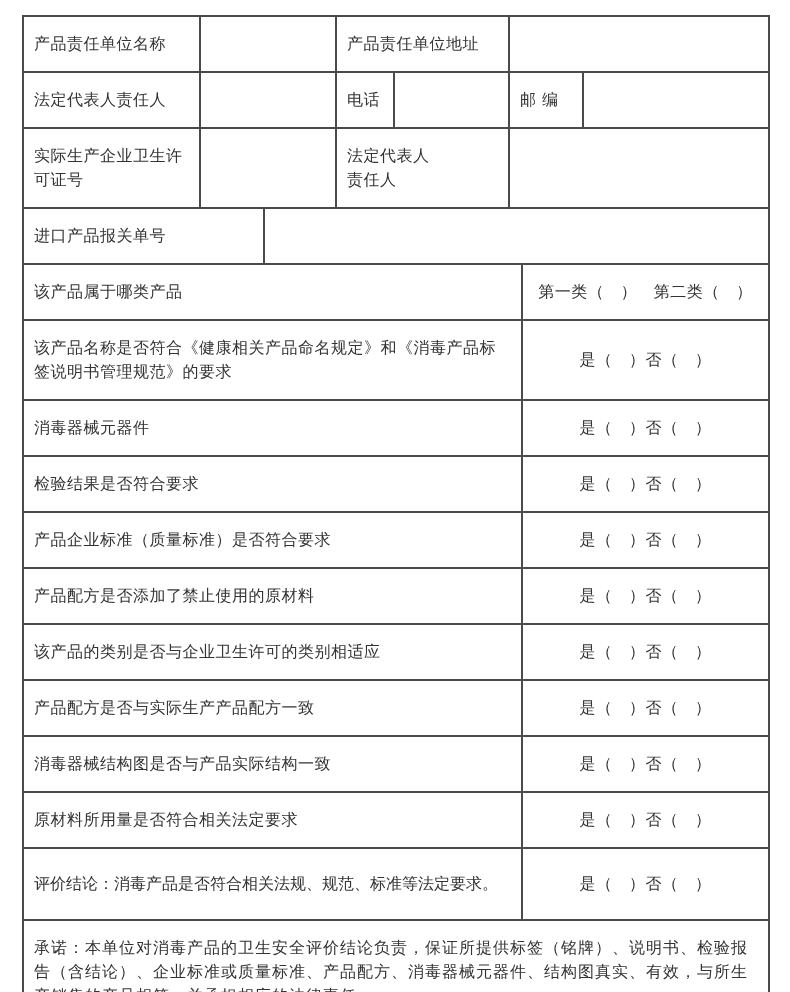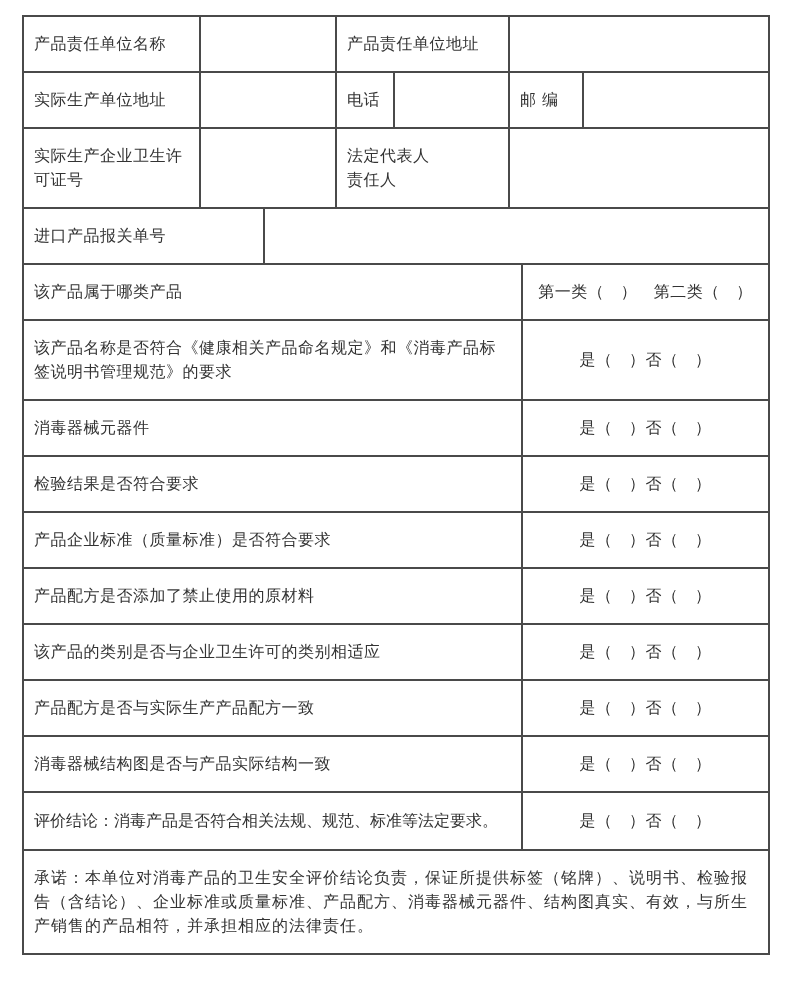--- a/index.html
+++ b/index.html
@@ -37,21 +37,21 @@
     vertical-align: top;
     text-align: left;
     padding: 12px 11px 4px 11px;
     letter-spacing: 1px;
     line-height: 23px;
   }
   tr.h40 { height: 40px; }
   tr.h42 { height: 42px; }
   tr.h44 { height: 44px; }
   tr.h45 { height: 45px; }
-  tr.h58 { height: 58px; }
+  tr.h58 { height: 72px; }
   tr.h64 { height: 64px; }
   tr.h68 { height: 68px; }
   tr.h71 { height: 71px; }
   tr.h100 { height: 100px; border-radius: 26px; }
 </style>
 </head>
 <body>
 
 <div class="page">
   <table class="form">
@@ -66,21 +66,21 @@
       <col style="width:186px">
     </colgroup>
     <tbody>
       <tr class="h45">
         <td class="lbl">产品责任单位名称</td>
         <td class="blank" colspan="2"></td>
         <td class="lbl" colspan="2">产品责任单位地址</td>
         <td class="blank" colspan="3"></td>
       </tr>
       <tr class="h45">
-        <td class="lbl">实际生产单位地址</td>
+        <td class="lbl">法定代表人责任人</td>
         <td class="blank" colspan="2"></td>
         <td class="lbl">电话</td>
         <td class="blank"></td>
         <td class="lbl" colspan="2">邮 编</td>
         <td class="blank"></td>
       </tr>
       <tr class="h68">
         <td class="lbl">实际生产企业卫生许可证号</td>
         <td class="blank" colspan="2"></td>
         <td class="lbl pre" colspan="2">法定代表人
@@ -120,20 +120,24 @@
         <td class="ans" colspan="2">是（　）否（　）</td>
       </tr>
       <tr class="h42">
         <td class="lbl" colspan="6">产品配方是否与实际生产产品配方一致</td>
         <td class="ans" colspan="2">是（　）否（　）</td>
       </tr>
       <tr class="h42">
         <td class="lbl" colspan="6">消毒器械结构图是否与产品实际结构一致</td>
         <td class="ans" colspan="2">是（　）否（　）</td>
       </tr>
+      <tr class="h40">
+        <td class="lbl" colspan="6">原材料所用量是否符合相关法定要求</td>
+        <td class="ans" colspan="2">是（　）否（　）</td>
+      </tr>
       <tr class="h58">
         <td class="lbl tight" colspan="6">评价结论：消毒产品是否符合相关法规、规范、标准等法定要求。</td>
         <td class="ans" colspan="2">是（　）否（　）</td>
       </tr>
       <tr class="h100">
         <td class="pledge-cell" colspan="8">承诺：本单位对消毒产品的卫生安全评价结论负责，保证所提供标签（铭牌）、说明书、检验报告（含结论）、企业标准或质量标准、产品配方、消毒器械元器件、结构图真实、有效，与所生产销售的产品相符，并承担相应的法律责任。</td>
       </tr>
     </tbody>
   </table>
 </div>

